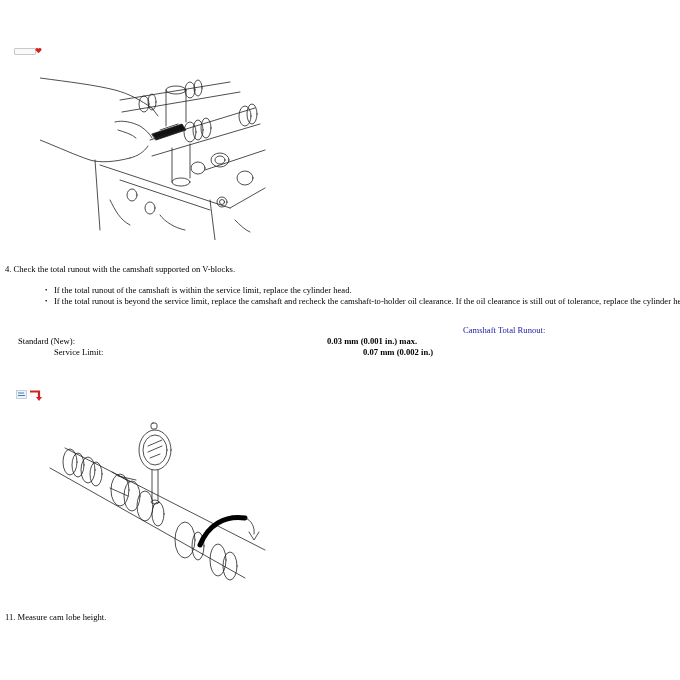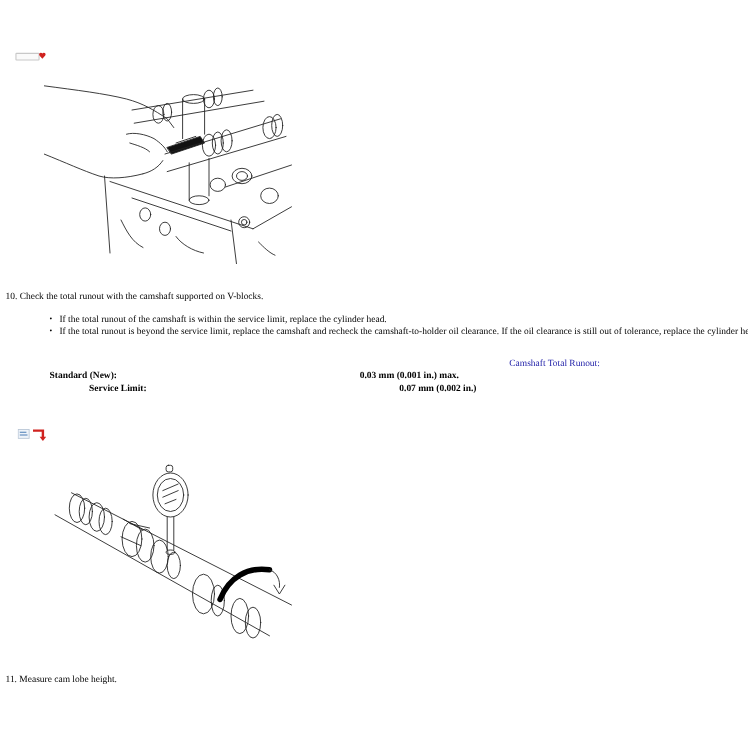--- a/index.html
+++ b/index.html
@@ -61,23 +61,22 @@
     }
 
     .spec-title {
       left: 463px; top: 325px;
       color: #1a1aa6;
       font-weight: normal;
       white-space: nowrap;
     }
     .spec-label {
       left: 18px;
-      font-weight: bold;
-      white-space: nowrap;
-      margin-left: 27px;
+      font-weight: normal;
+      white-space: nowrap;
     }
     .spec-value {
       left: 327px;
       font-weight: bold;
       white-space: nowrap;
     }
     .row-1 { top: 336px; }
     .row-2 { top: 347px; padding-left: 36px; }
 
     
@@ -141,21 +140,21 @@
   <ellipse cx="205" cy="118" rx="8" ry="7"></ellipse>
   <ellipse cx="182" cy="142" rx="5" ry="5"></ellipse>
   <ellipse cx="182" cy="142" rx="2.5" ry="2.5"></ellipse>
   <ellipse cx="92" cy="135" rx="5" ry="6"></ellipse>
   <ellipse cx="110" cy="148" rx="5" ry="6"></ellipse>
   <path d="M70 140 C75 150 80 160 90 165"></path>
   <path d="M120 155 C125 162 135 168 145 170"></path>
   <path d="M195 160 C200 165 205 170 210 172"></path>
 </svg>
 
-<div class="abs step step-10">10. Check the total runout with the camshaft supported on V-blocks.</div>
+<div class="abs step step-10">4. Check the total runout with the camshaft supported on V-blocks.</div>
 
 <ul class="abs bullets">
   <li>If the total runout of the camshaft is within the service limit, replace the cylinder head.</li>
   <li>If the total runout is beyond the service limit, replace the camshaft and recheck the camshaft-to-holder oil clearance. If the oil clearance is still out of tolerance, replace the cylinder head.</li>
 </ul>
 
 <div class="abs spec-title">Camshaft Total Runout:</div>
 
 <div class="abs spec-label row-1">Standard (New):</div>
 <div class="abs spec-value row-1">0.03 mm (0.001 in.) max.</div>

